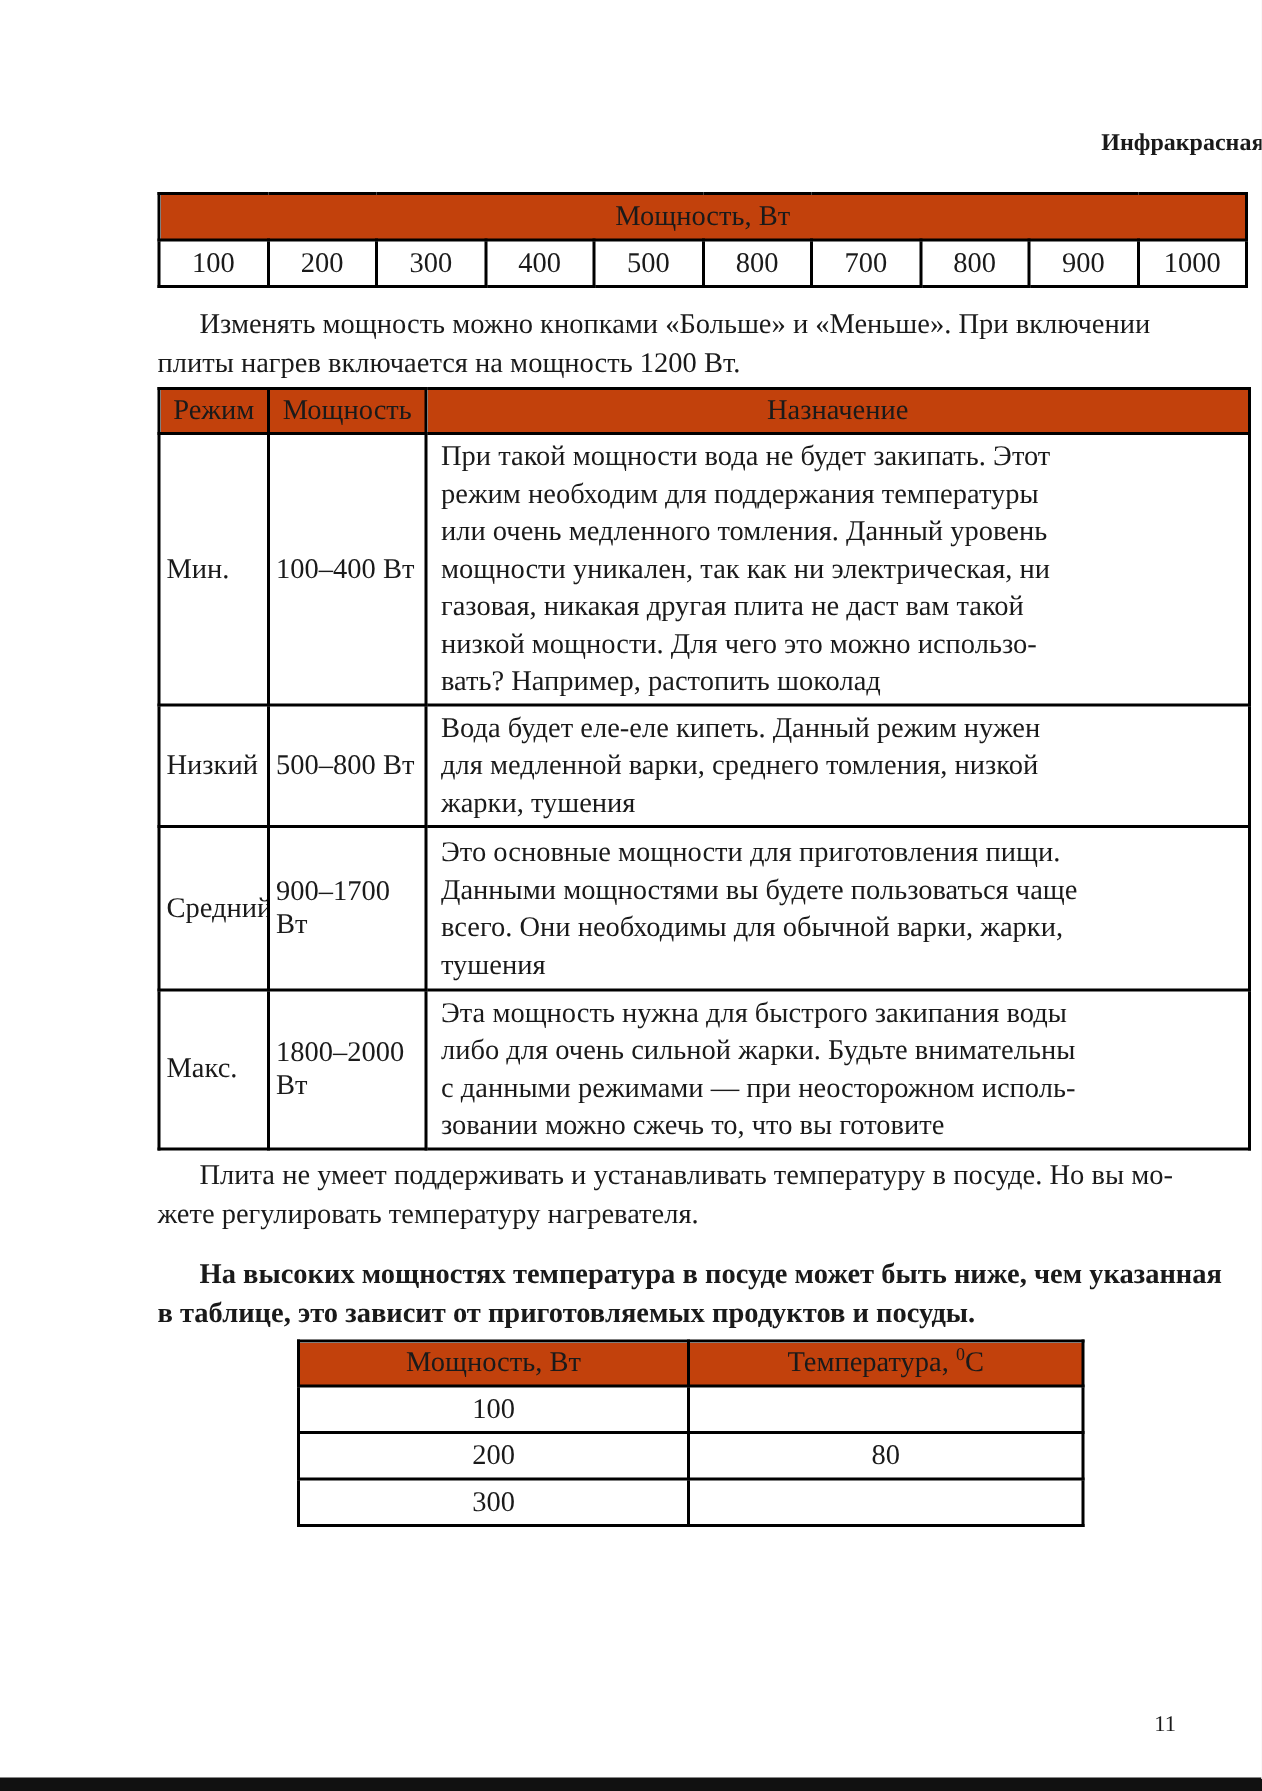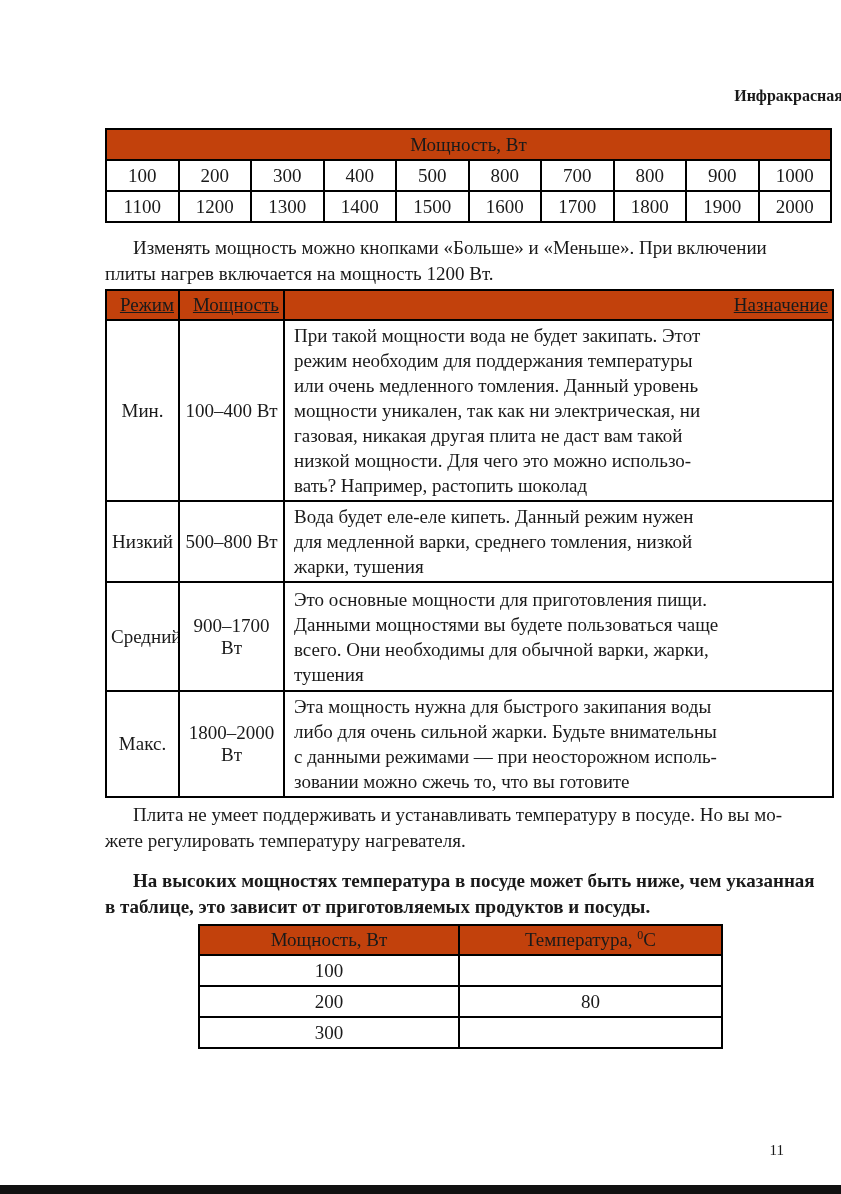--- a/index.html
+++ b/index.html
@@ -55,22 +55,22 @@
     white-space: pre-line;
     text-indent: 28px;
     margin: 12px 0 0 0;
   }
   
   .modes-table {
     width: 727px;
     margin-top: 2px;
     font-size: 19px;
   }
-  .modes-table th { height: 26px; text-align: right; text-decoration: underline; }
-  .modes-table td.c-mode, .modes-table td.c-power { text-align: center; vertical-align: middle; }
+  .modes-table th { height: 26px; text-align: center; }
+  .modes-table td.c-mode, .modes-table td.c-power { vertical-align: middle; }
   .modes-table td.c-desc {
     white-space: pre-line;
     line-height: 25px;
     padding: 2px 6px 2px 9px;
     vertical-align: middle;
   }
   .h-row1 td { height: 175px; }
   .h-row2 td { height: 73px; margin-left: 32px; }
   .h-row3 td { height: 103px; }
   .h-row4 td { height: 96px; }
@@ -138,32 +138,20 @@
         <td>100</td>
         <td>200</td>
         <td>300</td>
         <td>400</td>
         <td>500</td>
         <td>800</td>
         <td>700</td>
         <td>800</td>
         <td>900</td>
         <td>1000</td>
-      </tr>
-      <tr>
-        <td>1100</td>
-        <td>1200</td>
-        <td>1300</td>
-        <td>1400</td>
-        <td>1500</td>
-        <td>1600</td>
-        <td>1700</td>
-        <td>1800</td>
-        <td>1900</td>
-        <td>2000</td>
       </tr>
     </tbody>
       </table>
 
     <p class="para">Изменять мощность можно кнопками «Больше» и «Меньше». При включении
 плиты нагрев включается на мощность 1200 Вт.</p>
 
     <table class="modes-table">
       <colgroup>
         <col style="width:73px">

